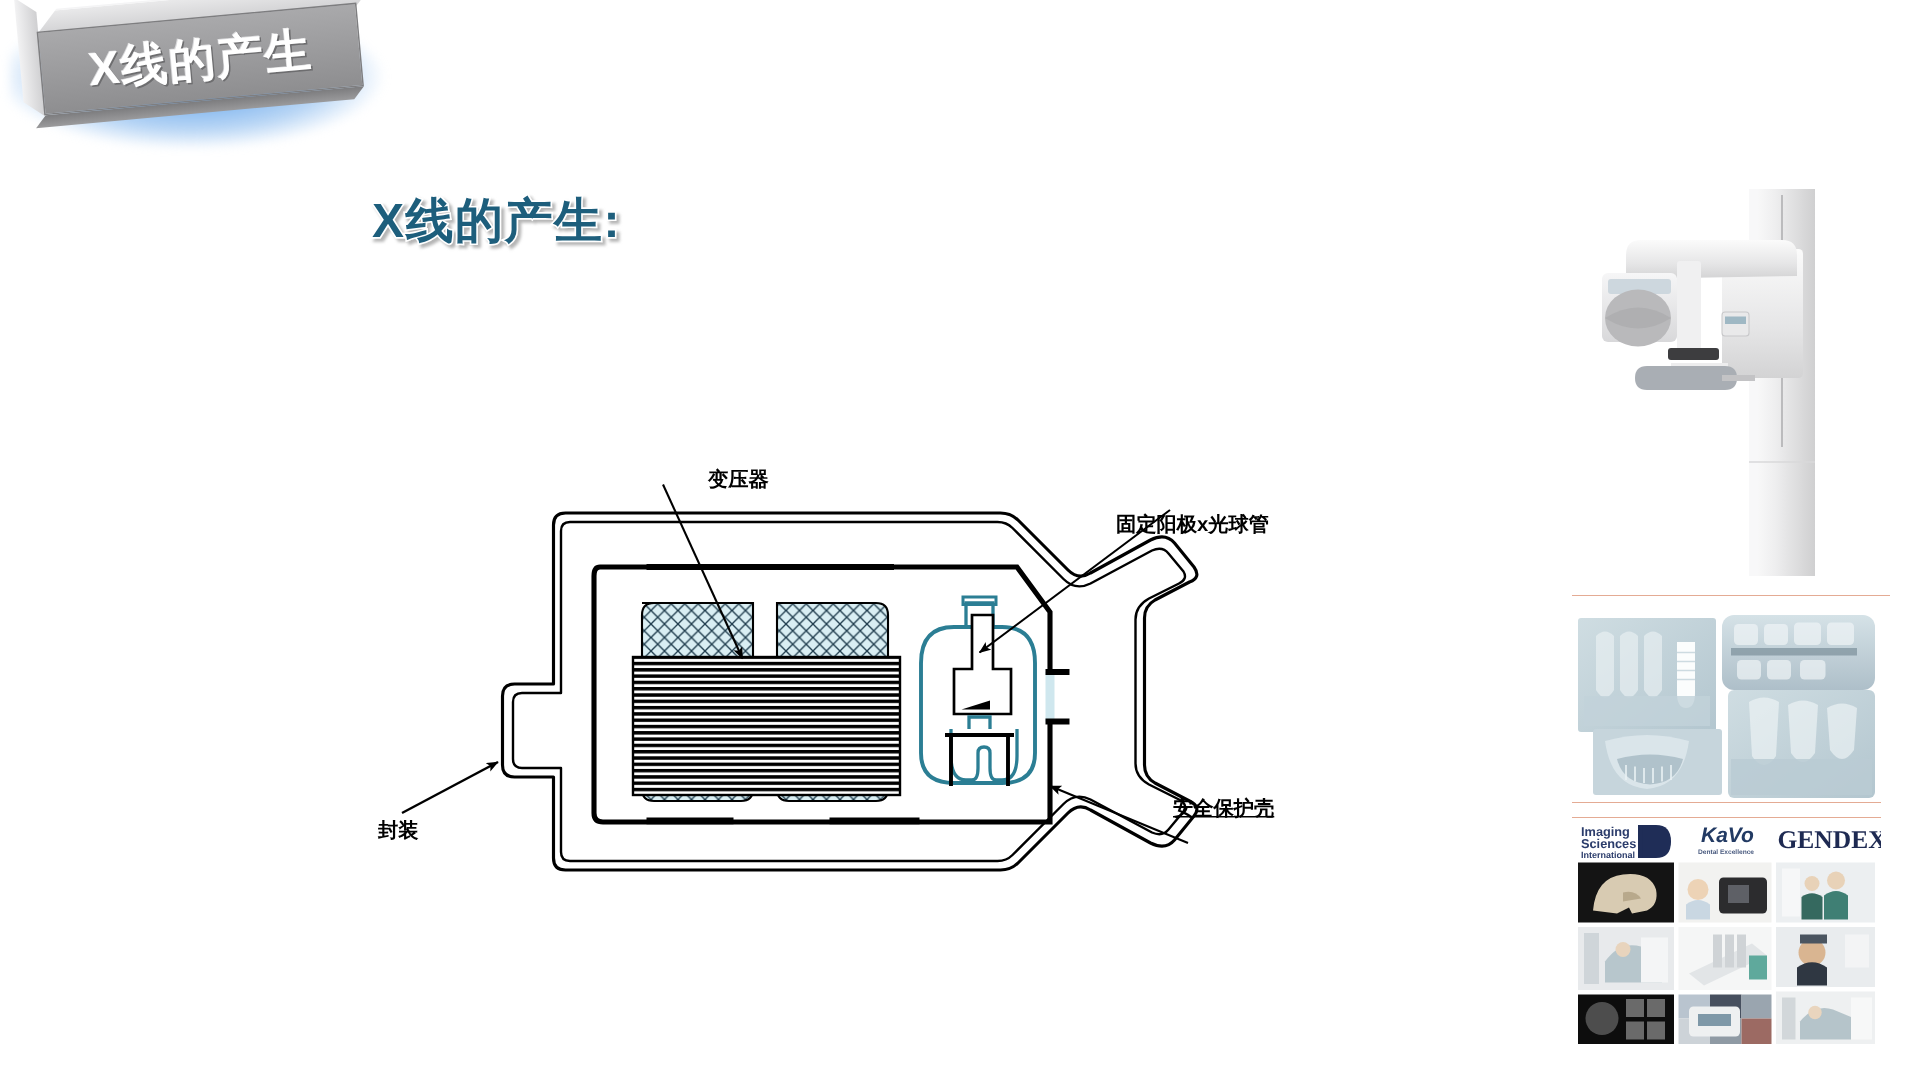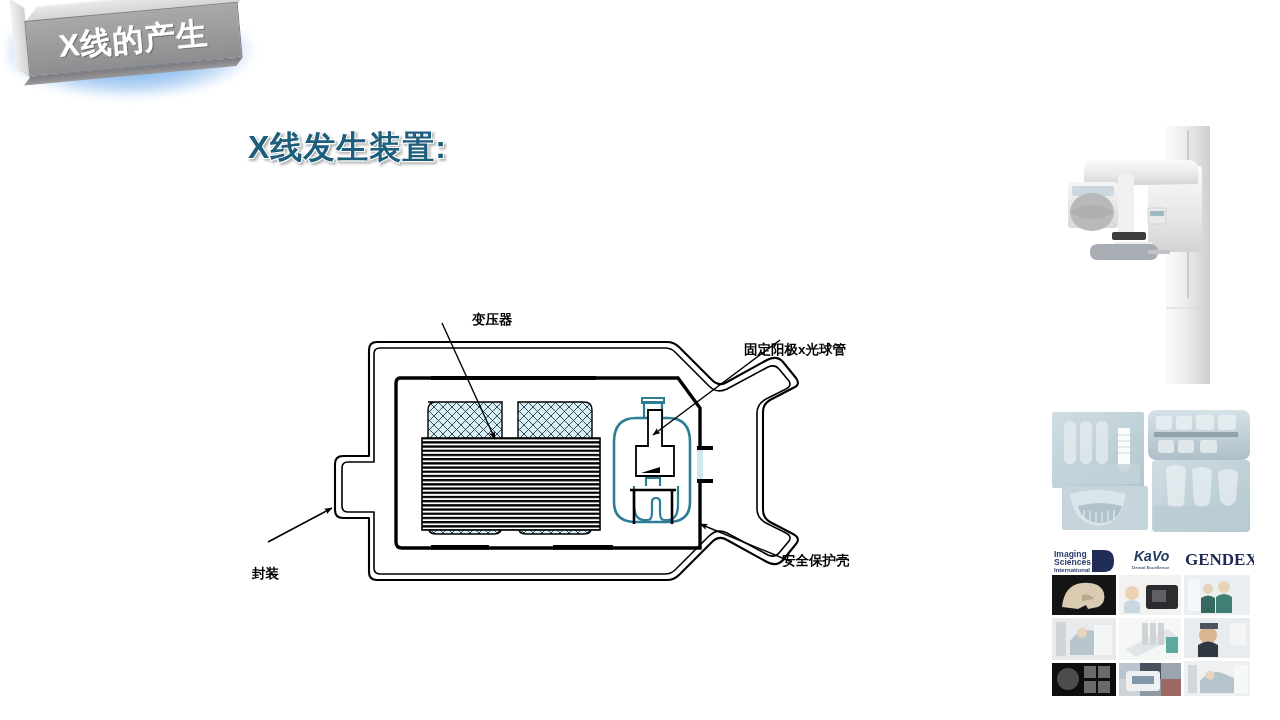--- a/index.html
+++ b/index.html
@@ -89,22 +89,22 @@
     width: 720px; height: 330px;
   }
   .dlabel {
     position: absolute;
     font-size: 13.5px; font-weight: 700;
     color: #000000; white-space: nowrap;
     font-family: "Liberation Sans", "DejaVu Sans", sans-serif;
   }
   #label-transformer { left: 430px; top: 311px; margin-left: 42px; }
   #label-tube        { left: 744px; top: 329px; margin-top: 12px; }
-  #label-shell       { left: 782px; top: 552px; }
-  #label-encap       { left: 252px; top: 565px; }
+  #label-shell       { left: 782px; top: 530px; text-decoration: underline; }
+  #label-encap       { left: 252px; top: 545px; }
 
   
   .photo-box { position: absolute; overflow: hidden; background: #c2410c; }
   #photo-machine { left: 1048px; top: 112px; width: 212px; height: 285px; }
   #photo-xrays   { left: 1048px; top: 402px; width: 206px; height: 133px; }
   #photo-brands  { left: 1048px; top: 545px; width: 206px; height: 155px; }
   .photo-svg { display: block; width: 100%; height: 100%; }
 </style>
 </head>
 <body>
@@ -114,21 +114,21 @@
   <div id="title-slab">
     <div id="title-bevel-top"></div>
     <div id="title-bevel-left"></div>
     <div id="title-bevel-bottom"></div>
     <div id="title-face">
       <span id="title-text">X线的产生</span>
     </div>
   </div>
 </div>
 
-<div id="subtitle">X线发生装置:</div>
+<div id="subtitle">X线的产生:</div>
 
 <svg id="diagram-svg" viewBox="0 0 720 330" xmlns="http://www.w3.org/2000/svg">
   <defs>
     <pattern id="hatch" width="9" height="9" patternUnits="userSpaceOnUse">
       <rect width="9" height="9" fill="#d9eef3"></rect>
       <path d="M0,0 L9,9 M9,0 L0,9" stroke="#1f3c4d" stroke-width="0.9"></path>
     </pattern>
     <pattern id="corelines" width="6" height="4.2" patternUnits="userSpaceOnUse">
       <rect width="6" height="4.2" fill="#ffffff"></rect>
       <rect width="6" height="2.3" fill="#000000"></rect>

